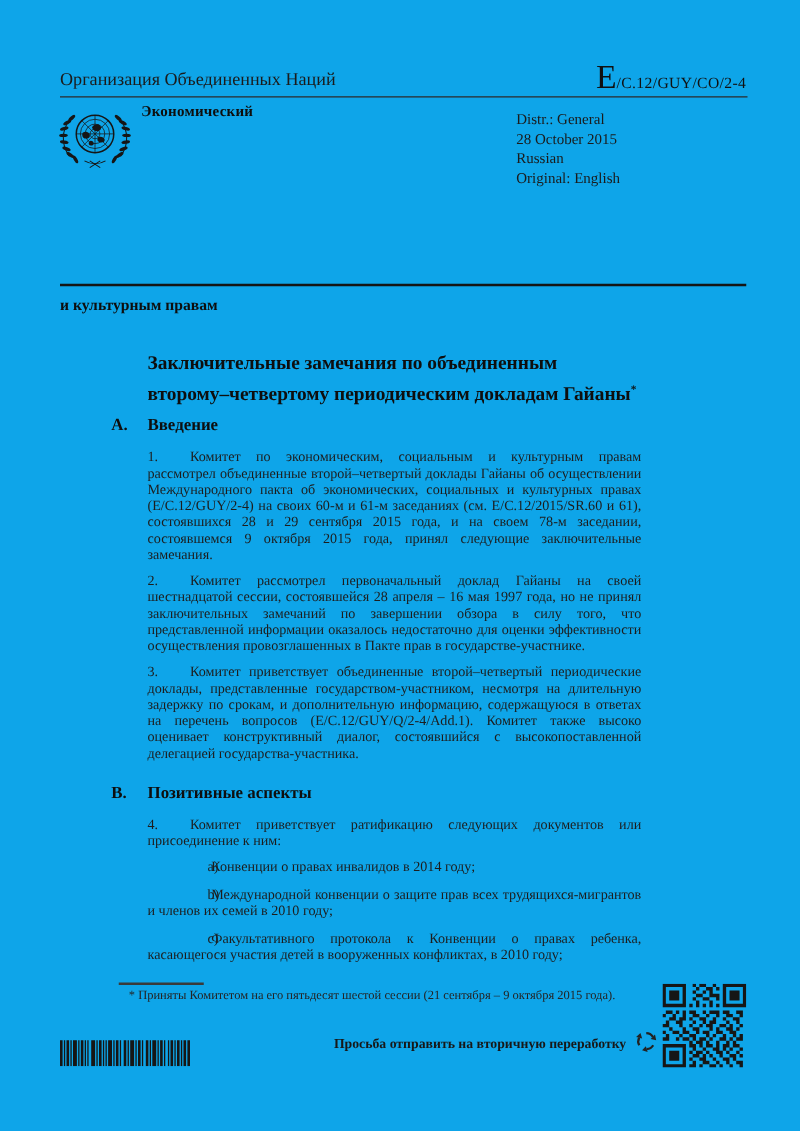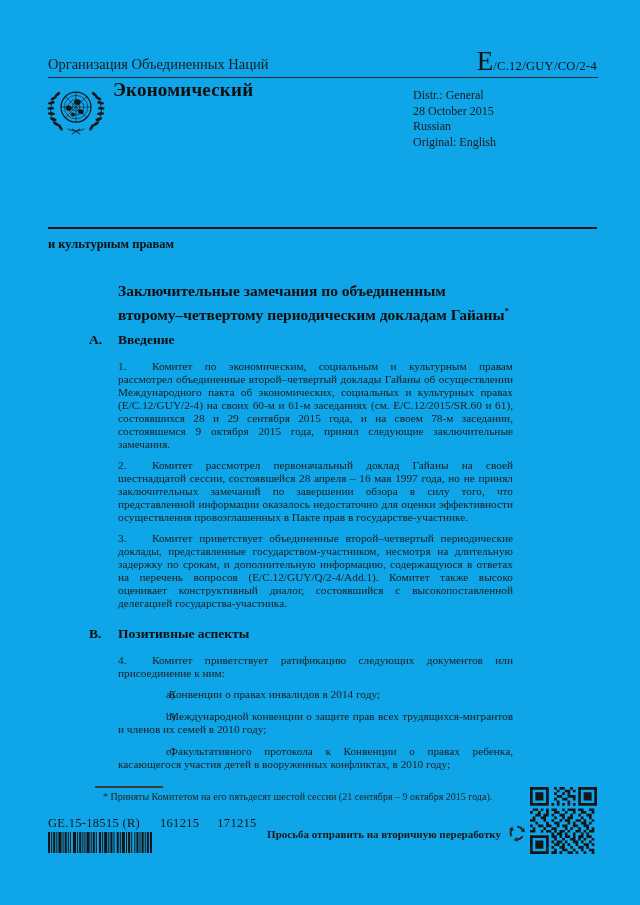--- a/index.html
+++ b/index.html
@@ -13,21 +13,21 @@
 
   
   .org-name { position:absolute; left:48px; top:56px; font-size:14.5px; color:#1b1b1b; }
   .doc-symbol { position:absolute; right:43px; top:48px; display:flex; align-items:baseline; color:#111; }
   .symbol-big { font-size:27px; line-height:27px; }
   .symbol-rest { font-size:12.5px; letter-spacing:.3px; }
   .rule-top { position:absolute; left:48px; top:77px; width:550px; height:1px; background:#2b2b2b; }
 
   
   .emblem { position:absolute; left:46px; top:83px; }
-  .council { position:absolute; left:113px; top:80px; font-weight:bold; font-size:19px; line-height:19px; color:#0e0e0e; letter-spacing:.2px; }
+  .council { position:absolute; left:113px; top:80px; font-weight:bold; font-size:12px; line-height:19px; color:#0e0e0e; letter-spacing:.2px; }
   .distr { position:absolute; left:413px; top:88px; font-size:12px; line-height:15.6px; color:#1b1b1b; }
 
   .rule-mid { position:absolute; left:48px; top:227px; width:549px; height:2px; background:#151515; }
 
   .committee { position:absolute; left:48px; top:237px; font-weight:bold; font-size:12.5px; line-height:14px; color:#0e0e0e; }
 
   .doc-title { position:absolute; left:118px; top:281px; width:430px; font-weight:bold; font-size:15.5px; line-height:20px; color:#0e0e0e; }
   .doc-title sup { font-size:9px; }
 
   
@@ -155,23 +155,20 @@
     <p class="item"><span class="inum">c)</span><span>Факультативного протокола к Конвенции о правах ребенка, касающегося участия детей в вооруженных конфликтах, в 2010 году;</span></p>
 
   </div>
 
   <div class="footnote-rule"></div>
   <div class="footnote">
     <span>*</span>
     <span>Приняты Комитетом на его пятьдесят шестой сессии (21 сентября – 9 октября 2015 года).</span>
   </div>
 
-  <div class="footer-job">
-    <span>GE.15-18515 (R)</span><span class="d1">161215</span><span class="d2">171215</span>
-  </div>
 
   <div class="barcode">
     <svg width="104" height="21" viewBox="0 0 100 20">
       <path fill="#161616" d="M0 0h2v20H0z M3 0h1v20H3z M5 0h2v20H5z M8 0h1v20H8z M10 0h3v20h-3z M14 0h1v20h-1z M16 0h2v20h-2z M19 0h1v20h-1z M21 0h1v20h-1z M24 0h3v20h-3z M28 0h1v20h-1z M30 0h2v20h-2z M33 0h1v20h-1z M35 0h1v20h-1z M37 0h3v20h-3z M41 0h1v20h-1z M43 0h2v20h-2z M46 0h1v20h-1z M49 0h2v20h-2z M52 0h1v20h-1z M54 0h3v20h-3z M58 0h1v20h-1z M60 0h2v20h-2z M63 0h1v20h-1z M66 0h2v20h-2z M69 0h1v20h-1z M71 0h3v20h-3z M75 0h1v20h-1z M77 0h2v20h-2z M80 0h1v20h-1z M83 0h1v20h-1z M85 0h2v20h-2z M88 0h1v20h-1z M90 0h2v20h-2z M93 0h1v20h-1z M95 0h2v20h-2z M98 0h2v20h-2z"></path>
     </svg>
   </div>
 
   <div class="recycle-line">
     <span>Просьба отправить на вторичную переработку</span>
     <span>

